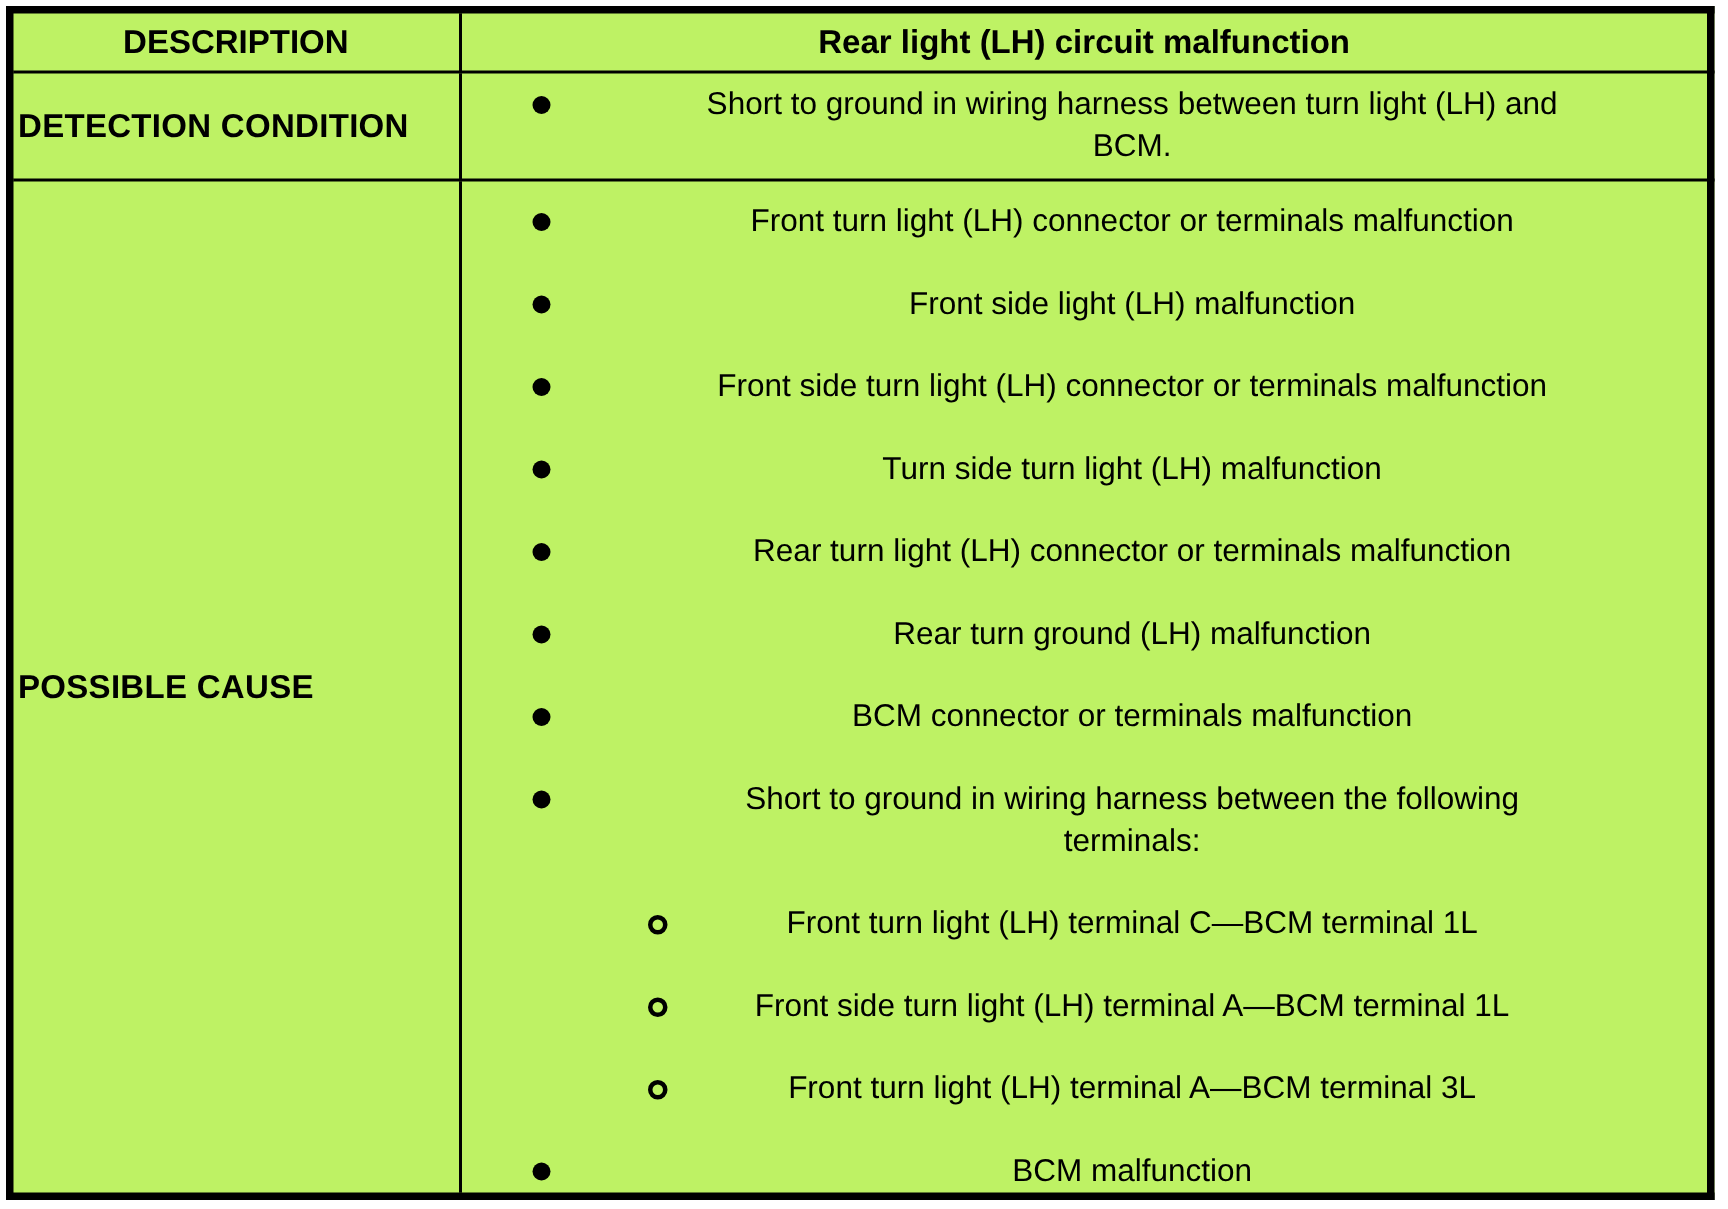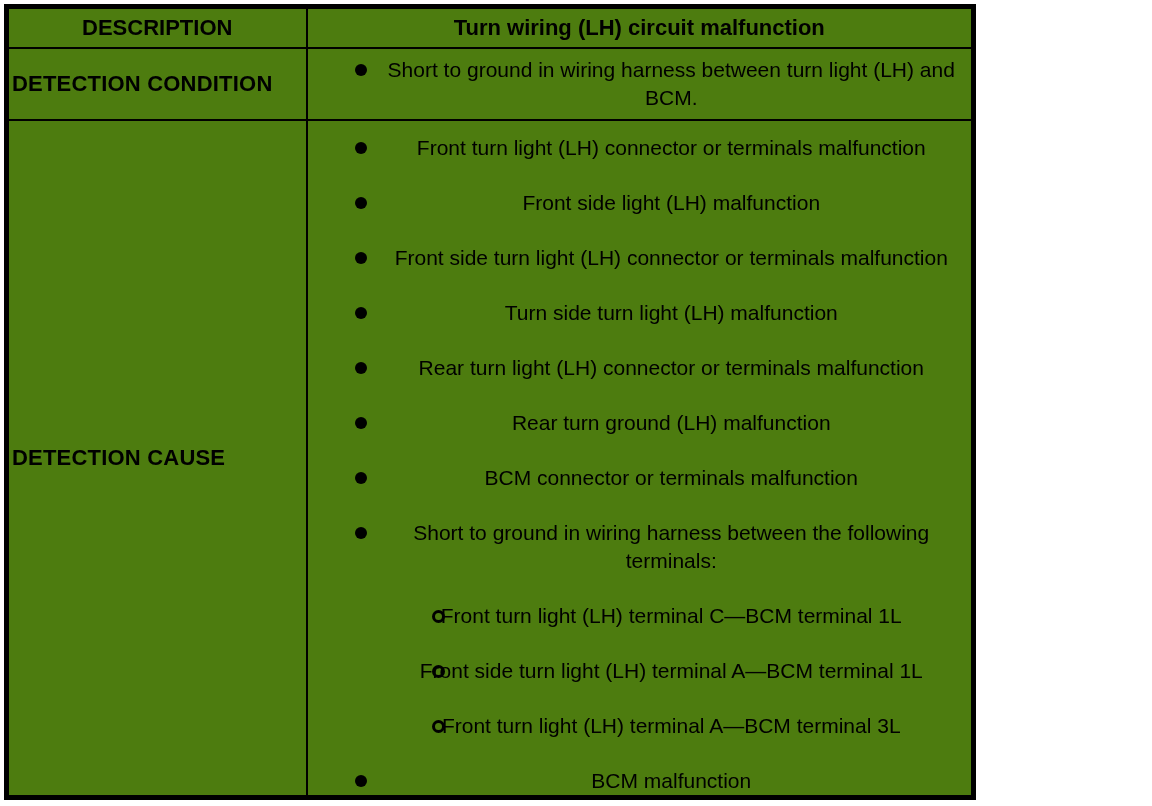--- a/index.html
+++ b/index.html
@@ -10,25 +10,25 @@
     background: #ffffff;
     position: relative;
     font-family: "Liberation Sans", sans-serif;
     color: #000000;
     overflow: hidden;
   }
   table.dtc-table {
     position: absolute;
     left: 4px;
     top: 4px;
-    width: 972px;
+    width: 1139px;
     height: 796px;
     border-collapse: collapse;
     table-layout: fixed;
-    background: #4d7c0f;
+    background: #bef264;
     border: 5px solid #000000;
   }
   td {
     border: 2px solid #000000;
     padding: 0;
     vertical-align: middle;
   }
   col.c1 { width: 300px; }
   tr.r-header    { height: 41px; }
   tr.r-detection { height: 72px; }
@@ -94,33 +94,33 @@
 <body>
 
 <table class="dtc-table">
   <colgroup>
     <col class="c1">
     <col class="c2">
   </colgroup>
   <tbody>
     <tr class="r-header">
       <td>DESCRIPTION</td>
-      <td>Turn wiring (LH) circuit malfunction</td>
+      <td>Rear light (LH) circuit malfunction</td>
     </tr>
     <tr class="r-detection">
       <td class="label-cell">DETECTION CONDITION</td>
       <td class="content-cell">
         <ul class="bullet-list">
             <li><span class="bullet"></span><span class="item-text">Short to ground in wiring harness between turn light (LH) and
 BCM.</span></li>
           </ul>
       </td>
     </tr>
     <tr class="r-cause">
-      <td class="label-cell">DETECTION CAUSE</td>
+      <td class="label-cell">POSSIBLE CAUSE</td>
       <td class="content-cell cause-content">
         <ul class="bullet-list">
             <li><span class="bullet"></span><span class="item-text">Front turn light (LH) connector or terminals malfunction</span></li>
             <li><span class="bullet"></span><span class="item-text">Front side light (LH) malfunction</span></li>
             <li><span class="bullet"></span><span class="item-text">Front side turn light (LH) connector or terminals malfunction</span></li>
             <li><span class="bullet"></span><span class="item-text">Turn side turn light (LH) malfunction</span></li>
             <li><span class="bullet"></span><span class="item-text">Rear turn light (LH) connector or terminals malfunction</span></li>
             <li><span class="bullet"></span><span class="item-text">Rear turn ground (LH) malfunction</span></li>
             <li><span class="bullet"></span><span class="item-text">BCM connector or terminals malfunction</span></li>
             <li><span class="bullet"></span><span class="item-text">Short to ground in wiring harness between the following

